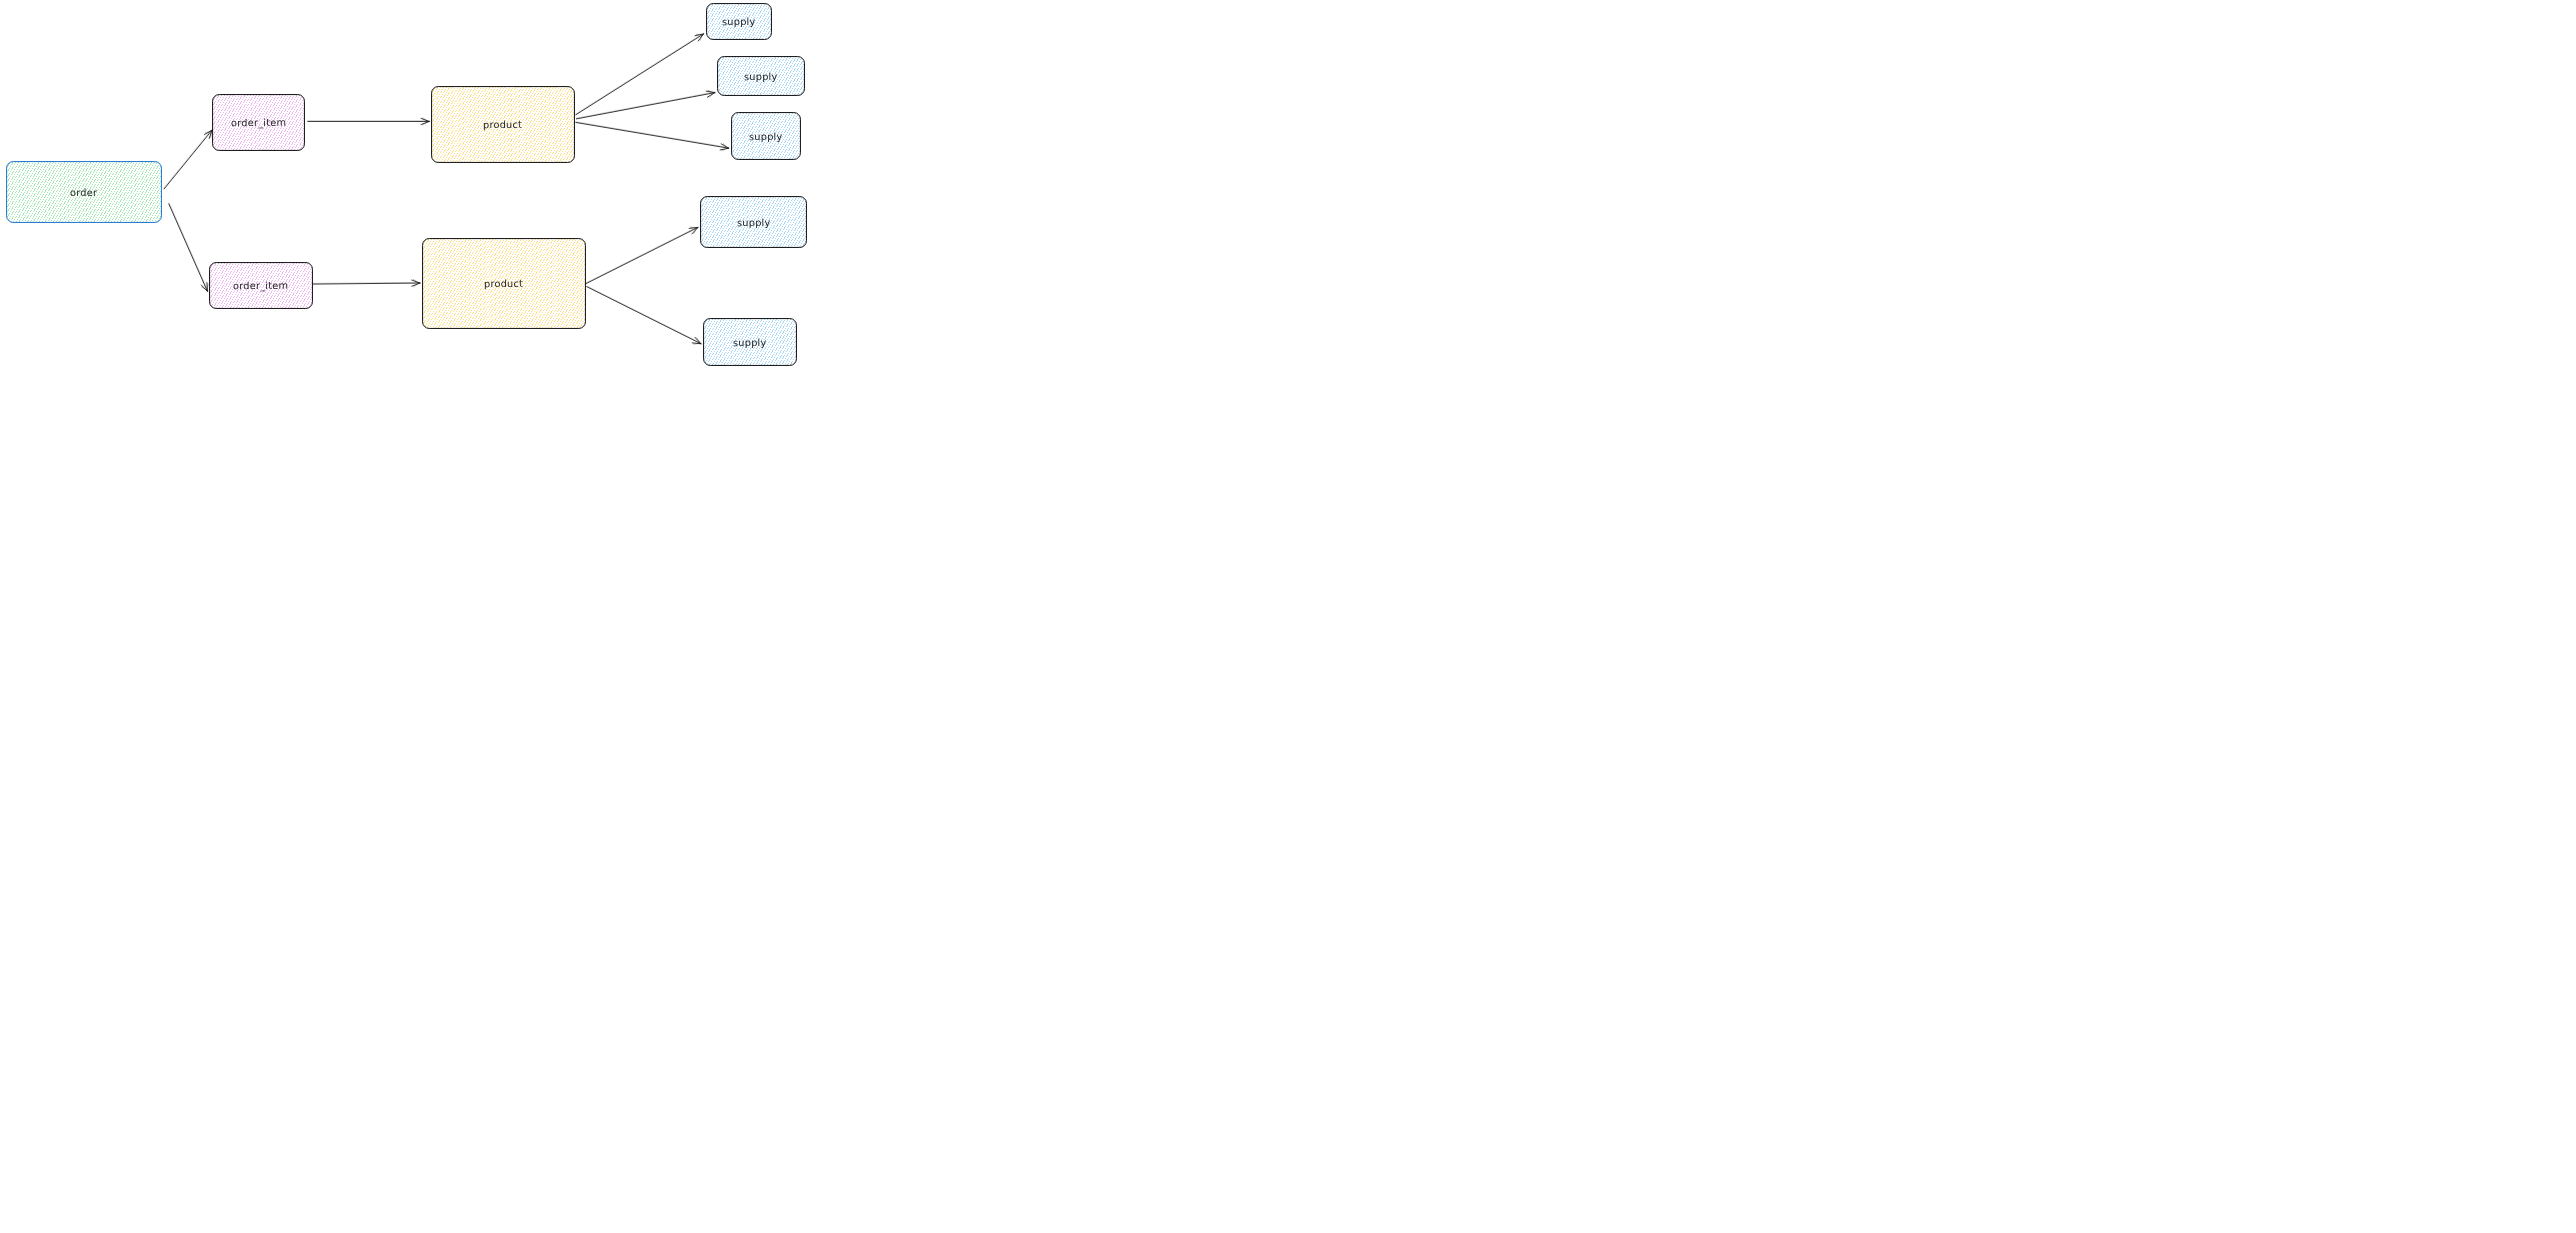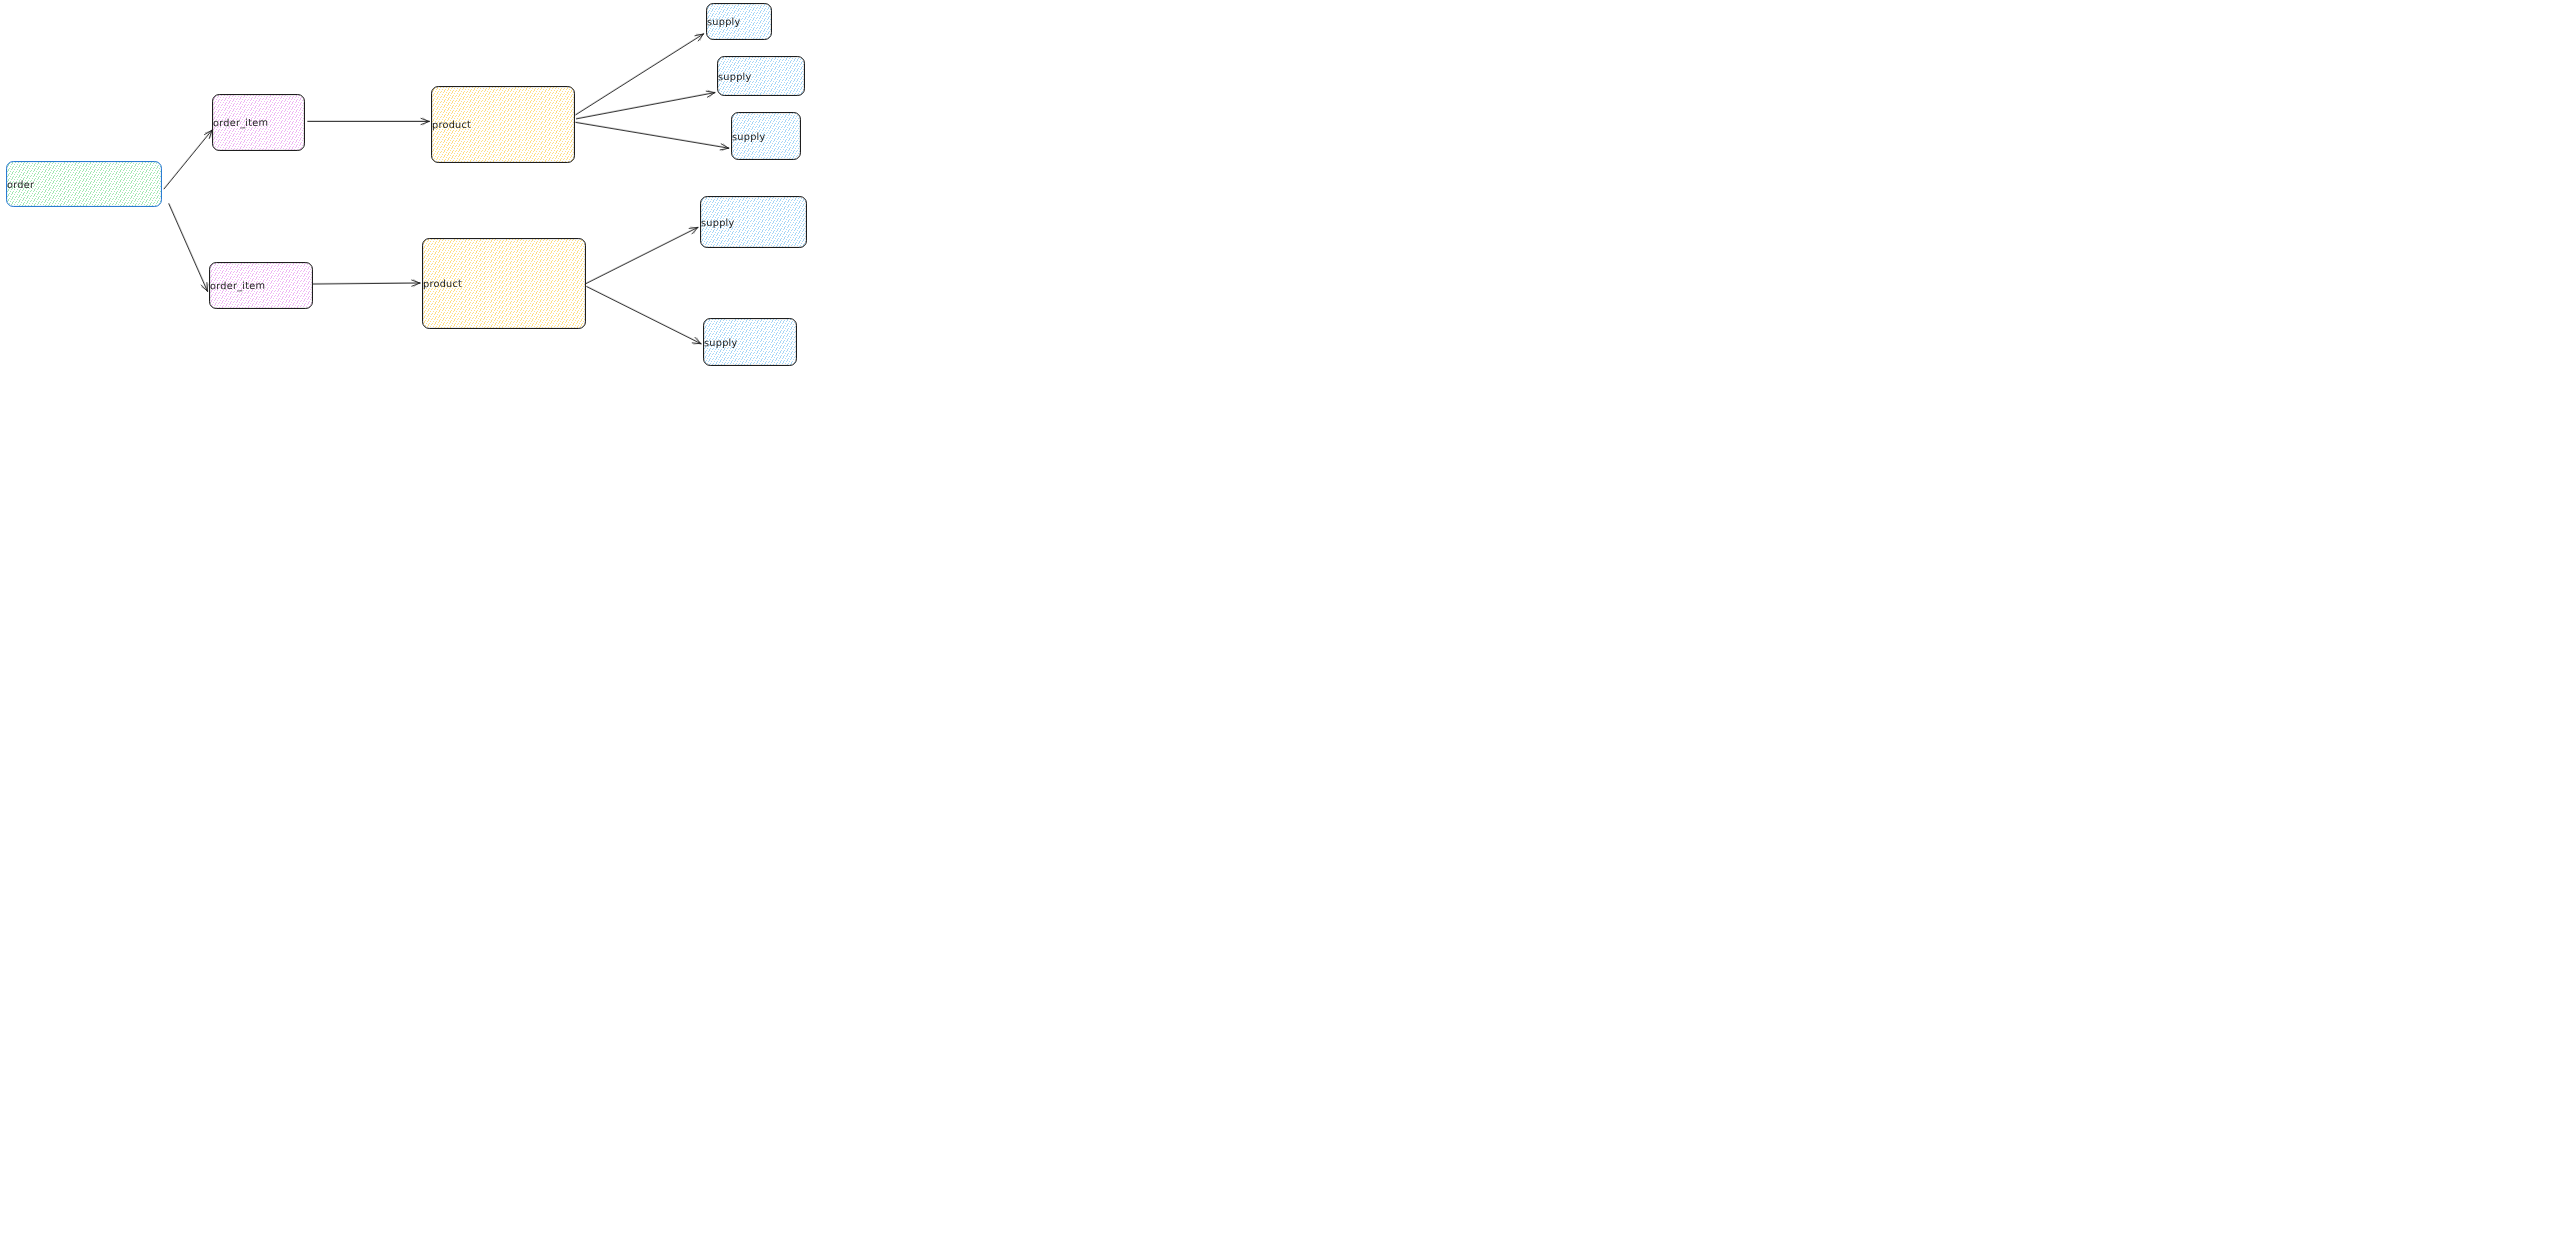--- a/index.html
+++ b/index.html
@@ -11,21 +11,21 @@
     overflow:hidden;
     font-family:"DejaVu Sans","Liberation Sans",sans-serif;
   }
   .node{
     position:absolute;
     box-sizing:border-box;
     border:1px solid #1e1e1e;
     border-radius:7.2px;
     display:flex;
     align-items:center;
-    justify-content:flex-start;
+    justify-content:center;
     background-color:#ffffff;
   }
   .node .label{
     font-size:9.8px;
     color:#1e1e1e;
     letter-spacing:0.2px;
     white-space:nowrap;
     transform:rotate(-0.5deg);
   }
   #edges{
@@ -33,21 +33,21 @@
     left:0;top:0;
     width:809px;height:369px;
     pointer-events:none;
   }
 </style>
 </head>
 <body>
 
 <div id="canvas" style="background: rgb(255, 255, 255);">
 
-  <div class="node" style="left: 5.7px; top: 161px; width: 156px; height: 46px; border-color: rgb(43, 124, 211); border-width: 1.3px; box-shadow: rgba(43, 124, 211, 0.333) 0px 0px 0px 0.3px inset; background: repeating-linear-gradient(120deg, rgb(164, 232, 180) 0px, rgb(164, 232, 180) 0.6px, rgba(0, 0, 0, 0) 0.6px, rgba(0, 0, 0, 0) 2.5px) rgb(255, 255, 255);">
+  <div class="node" style="left: 5.7px; top: 161px; width: 156px; height: 62px; border-color: rgb(43, 124, 211); border-width: 1.3px; box-shadow: rgba(43, 124, 211, 0.333) 0px 0px 0px 0.3px inset; background: repeating-linear-gradient(120deg, rgb(164, 232, 180) 0px, rgb(164, 232, 180) 0.6px, rgba(0, 0, 0, 0) 0.6px, rgba(0, 0, 0, 0) 2.5px) rgb(255, 255, 255);">
     <span class="label">order</span>
   </div>
   <div class="node" style="left: 212px; top: 94px; width: 93px; height: 57px; border-color: rgb(30, 30, 30); border-width: 1px; box-shadow: rgba(30, 30, 30, 0.333) 0px 0px 0px 0.3px inset; background: repeating-linear-gradient(120deg, rgb(239, 183, 244) 0px, rgb(239, 183, 244) 0.6px, rgba(0, 0, 0, 0) 0.6px, rgba(0, 0, 0, 0) 2.5px) rgb(255, 255, 255);">
     <span class="label">order_item</span>
   </div>
   <div class="node" style="left: 209px; top: 262px; width: 104px; height: 47px; border-color: rgb(30, 30, 30); border-width: 1px; box-shadow: rgba(30, 30, 30, 0.333) 0px 0px 0px 0.3px inset; background: repeating-linear-gradient(120deg, rgb(239, 183, 244) 0px, rgb(239, 183, 244) 0.6px, rgba(0, 0, 0, 0) 0.6px, rgba(0, 0, 0, 0) 2.5px) rgb(255, 255, 255);">
     <span class="label">order_item</span>
   </div>
   <div class="node" style="left: 431px; top: 86px; width: 144px; height: 77px; border-color: rgb(30, 30, 30); border-width: 1px; box-shadow: rgba(30, 30, 30, 0.333) 0px 0px 0px 0.3px inset; background: repeating-linear-gradient(120deg, rgb(255, 223, 135) 0px, rgb(255, 223, 135) 0.6px, rgba(0, 0, 0, 0) 0.6px, rgba(0, 0, 0, 0) 2.5px) rgb(255, 255, 255);">
     <span class="label">product</span>

